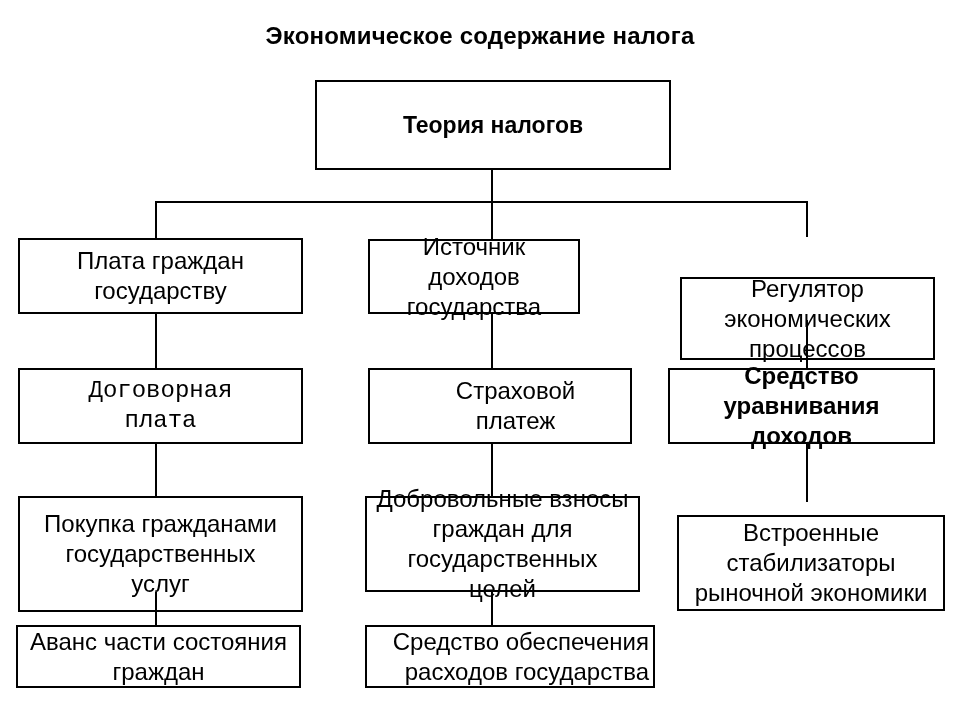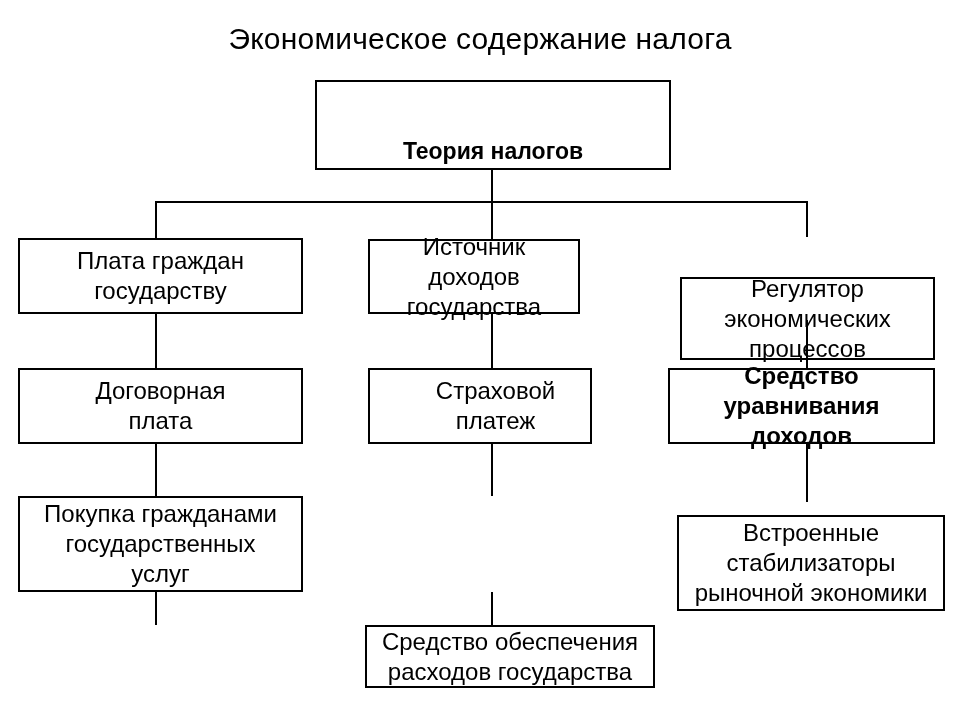--- a/index.html
+++ b/index.html
@@ -14,22 +14,22 @@
     background: #ffffff;
     font-family: "Liberation Sans", sans-serif;
     overflow: hidden;
   }
   #diagram-title {
     position: absolute;
     left: 0;
     top: 22px;
     width: 960px;
     text-align: center;
-    font-size: 30px;
-    font-weight: normal;
+    font-size: 24px;
+    font-weight: bold;
     color: #000000;
     letter-spacing: 0.2px;
   }
   .node {
     position: absolute;
     box-sizing: border-box;
     border: 2px solid #000000;
     background: #ffffff;
     color: #000000;
     display: flex;
@@ -57,67 +57,76 @@
   .conn.v { width: 2px; }
   .conn.h { height: 2px; }
 </style>
 </head>
 <body>
 
 <div id="canvas">
 
   <div id="diagram-title">Экономическое содержание налога</div>
 
-  <div class="node root" style="left:315px; top:80px; width:356px; height:90px;align-items:flex-end;">
+  <div class="node root" style="left:315px; top:80px; width:356px; height:90px;">
     <span class="label">Теория налогов</span>
   </div>
 
   <div class="conn v" style="left:491px; top:170px; height:33px;"></div>
 
   <div class="conn h" style="left:155px; top:201px; width:653px;"></div>
 
   <div class="conn v" style="left:155px; top:201px; height:38px;"></div>
   <div class="conn v" style="left:491px; top:201px; height:38px;"></div>
   <div class="conn v" style="left:806px; top:201px; height:36px;"></div>
 
   <div class="node" style="left:18px; top:238px; width:285px; height:76px;">
     <span class="label">Плата граждан
 государству</span>
   </div>
   <div class="conn v" style="left:155px; top:314px; height:54px;"></div>
 
-  <div class="node" style="left:18px; top:368px; width:285px; height:76px;">
+  <div class="node" style="left:18px; top:368px; width:285px; height:76px;font-family:Liberation Mono, monospace;">
     <span class="label">Договорная
 плата</span>
   </div>
   <div class="conn v" style="left:155px; top:444px; height:52px;"></div>
 
-  <div class="node" style="left:18px; top:496px; width:285px; height:96px;">
+  <div class="node" style="left:18px; top:496px; width:285px; height:116px;">
     <span class="label">Покупка гражданами
 государственных
 услуг</span>
   </div>
   <div class="conn v" style="left:155px; top:592px; height:33px;"></div>
 
+  <div class="node" style="left:16px; top:625px; width:285px; height:63px;">
+    <span class="label">Аванс части состояния
+граждан</span>
+  </div>
 
   <div class="node" style="left:368px; top:239px; width:212px; height:75px;">
     <span class="label">Источник доходов
 государства</span>
   </div>
   <div class="conn v" style="left:491px; top:314px; height:54px;"></div>
 
-  <div class="node" style="left:368px; top:368px; width:224px; height:76px;padding-left:35px;">
+  <div class="node" style="left:368px; top:368px; width:264px; height:76px;padding-left:35px;">
     <span class="label">Страховой
 платеж</span>
   </div>
   <div class="conn v" style="left:491px; top:444px; height:52px;"></div>
 
+  <div class="node" style="left:365px; top:496px; width:275px; height:96px;">
+    <span class="label">Добровольные взносы
+граждан для
+государственных целей</span>
+  </div>
   <div class="conn v" style="left:491px; top:592px; height:33px;"></div>
 
-  <div class="node" style="left:365px; top:625px; width:290px; height:63px;">
+  <div class="node" style="left:365px; top:625px; width:290px; height:63px;text-align:right;">
     <span class="label">Средство обеспечения
 расходов государства</span>
   </div>
 
   <div class="node" style="left:680px; top:237px; width:255px; height:83px;margin-top:40px;">
     <span class="label">Регулятор
 экономических
 процессов</span>
   </div>
   <div class="conn v" style="left:806px; top:320px; height:48px;"></div>

